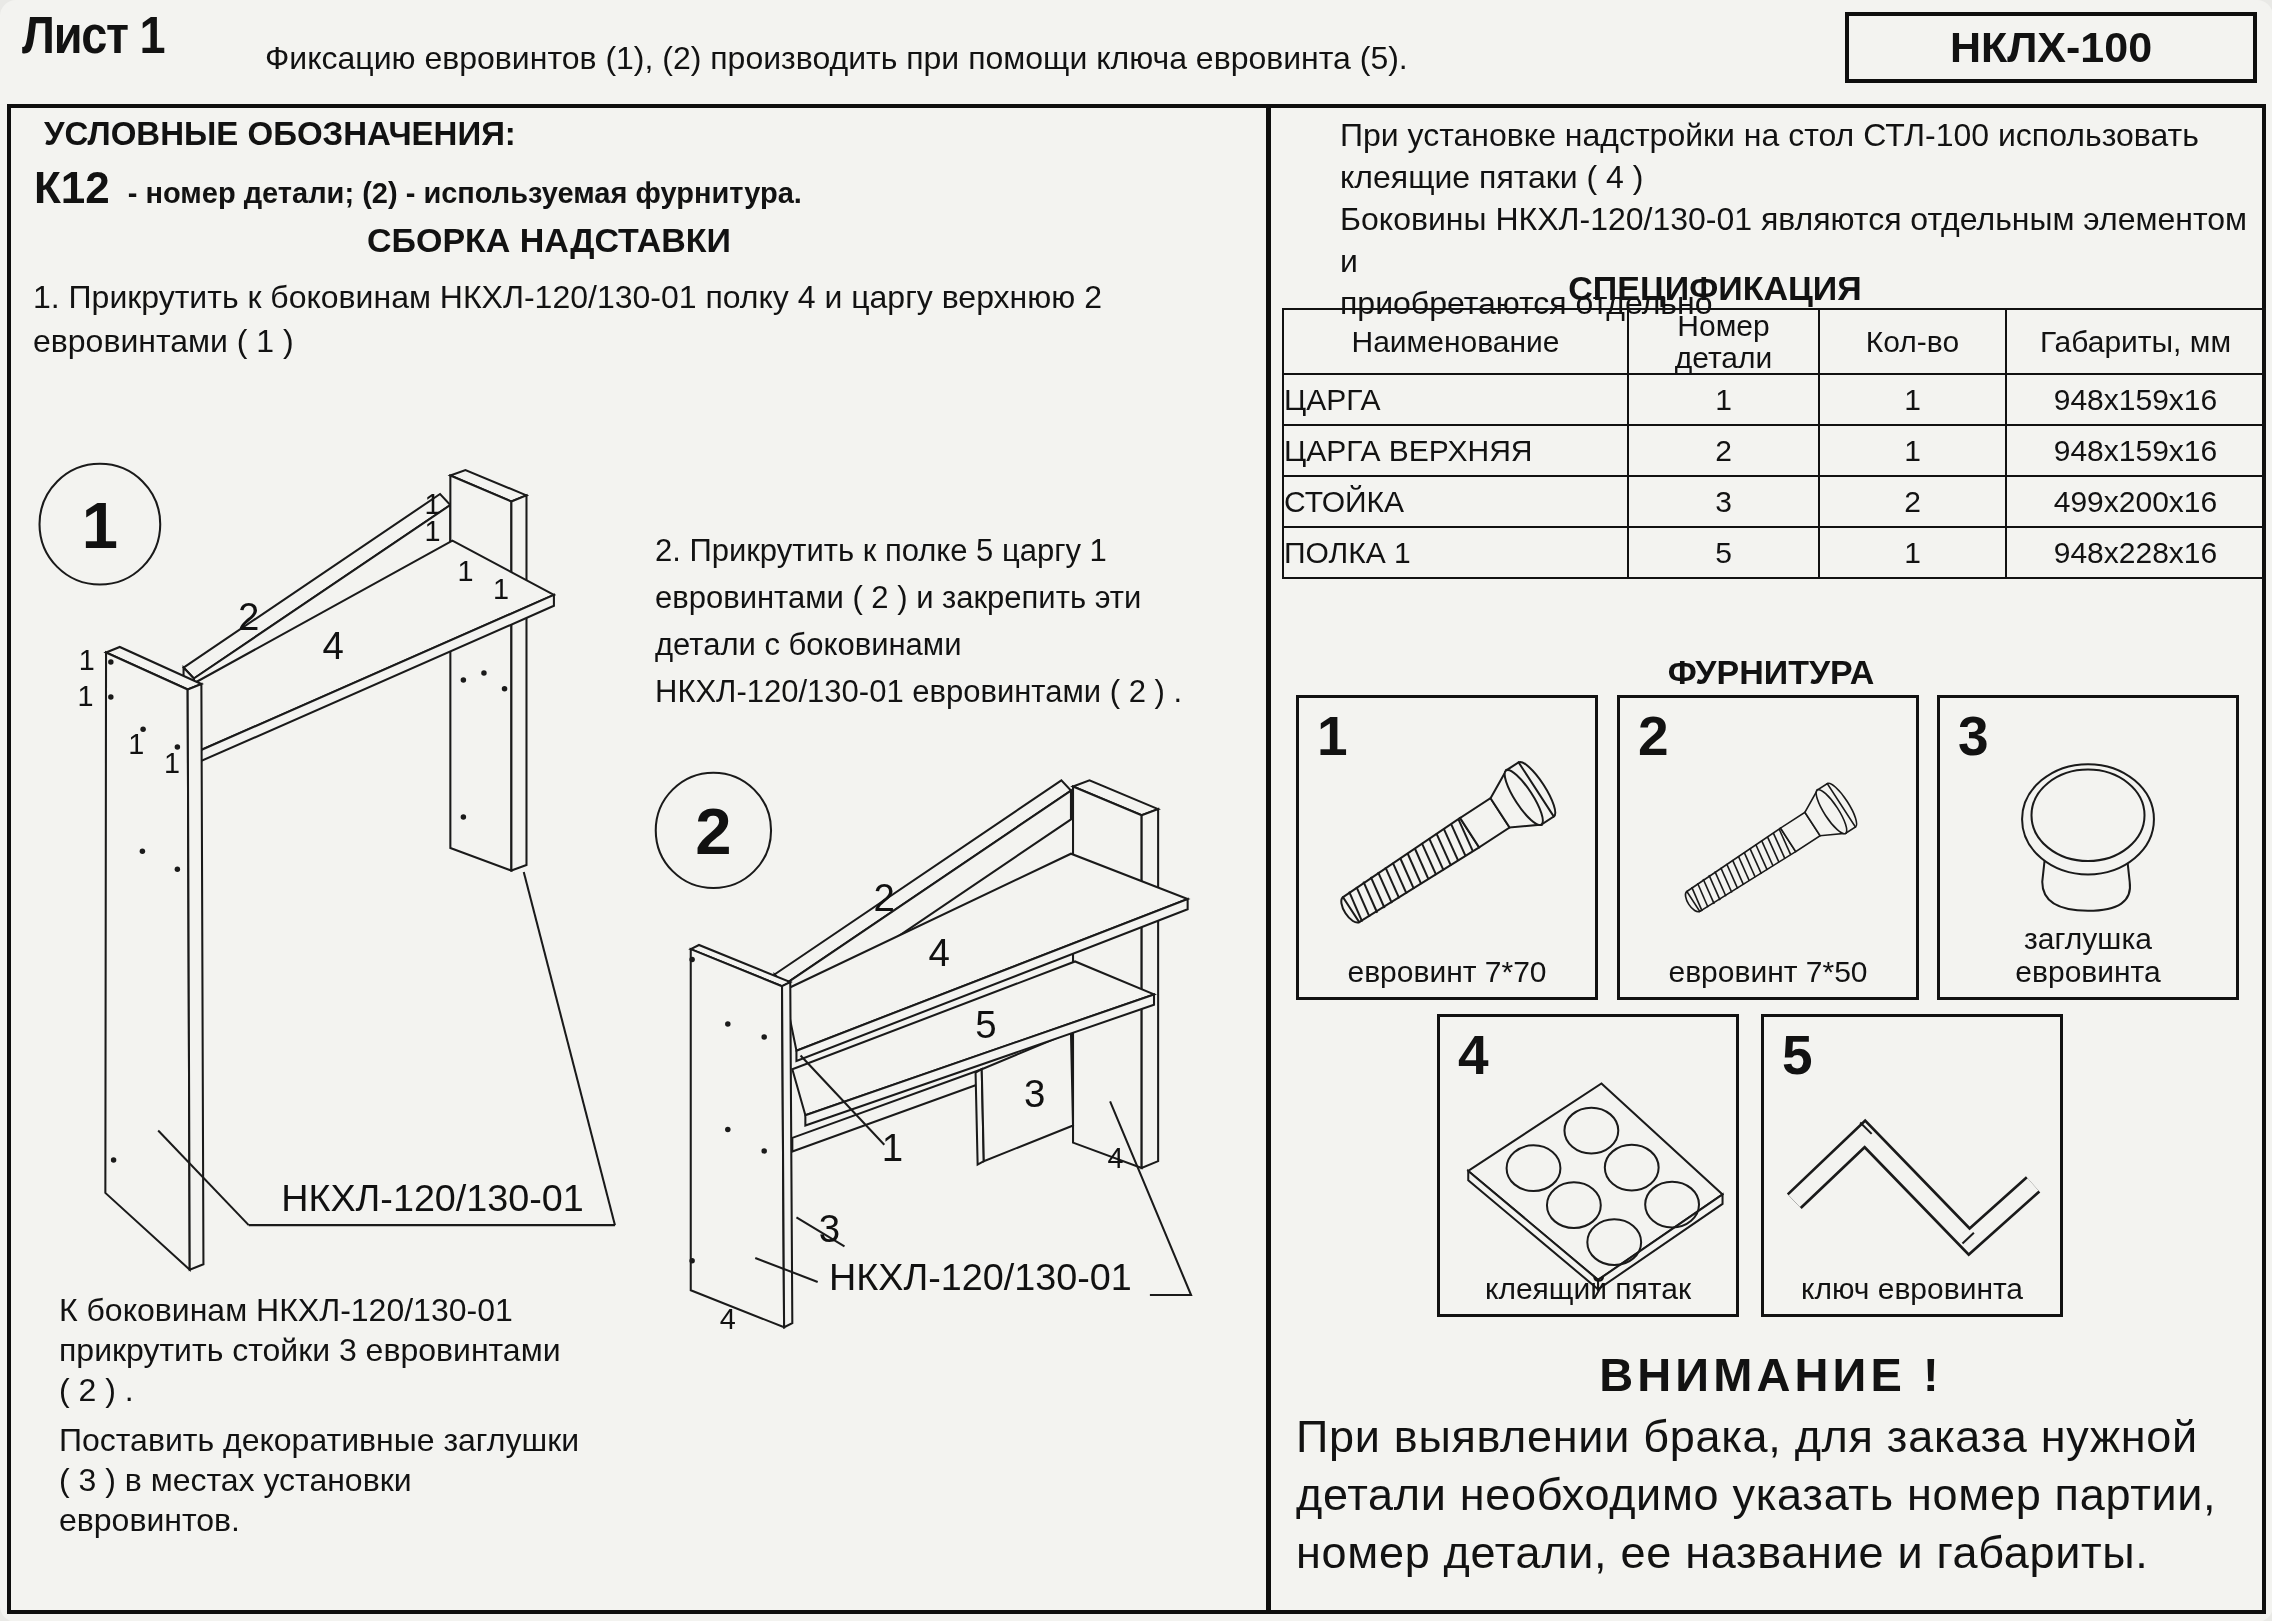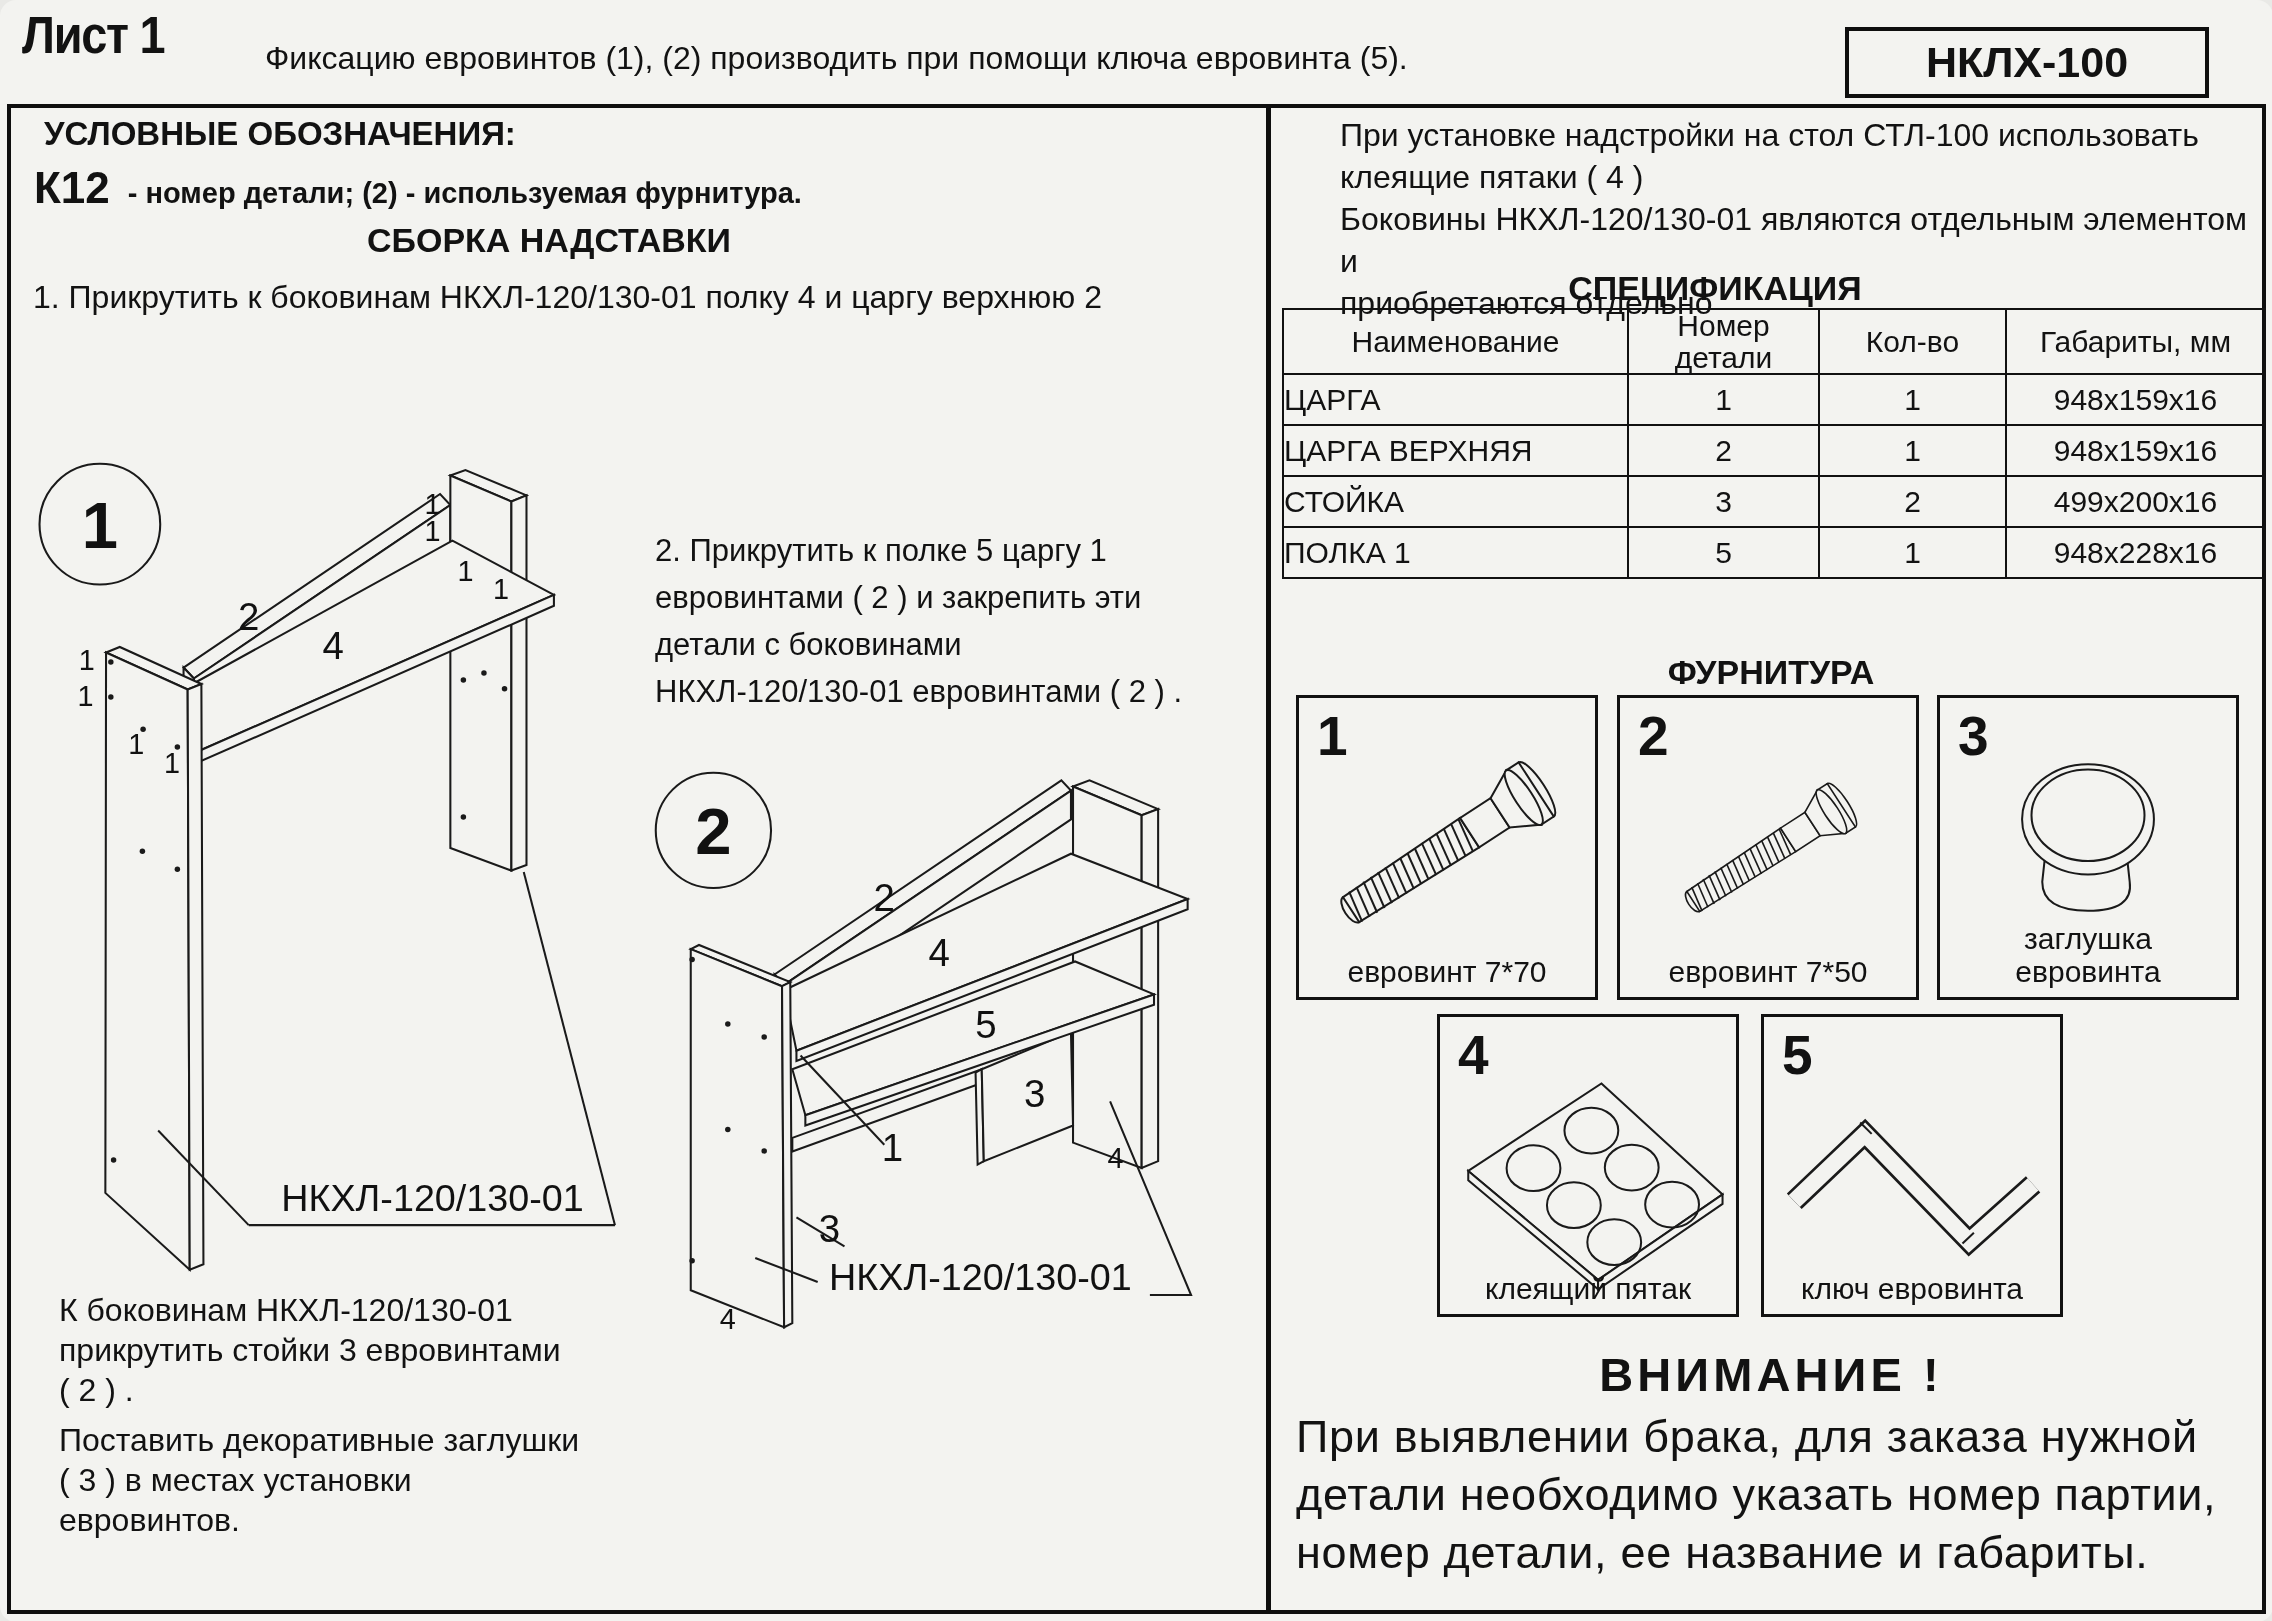--- a/index.html
+++ b/index.html
@@ -3,21 +3,21 @@
 <meta charset="utf-8">
 <style>
   html,body{margin:0;padding:0;background:#e9e9e6;}
   #page{position:relative;width:2273px;height:1622px;background:#f3f3f0;
         font-family:"Liberation Sans",sans-serif;color:#121212;overflow:hidden;border-radius:16px;}
   .abs{position:absolute;}
   .frame{border:4.8px solid #0e0e0e;box-sizing:border-box;}
   
   .sheet-title{left:22px;top:5.5px;font-size:51px;font-weight:bold;letter-spacing:-1.4px;transform:scaleX(.92);transform-origin:left top;}
   .fix-note{left:265px;top:40px;width:1428px;font-size:32px;text-align:left;}
-  .code-box{left:1845px;top:27px;width:364px;height:71px;border:4.1px solid #0e0e0e;box-sizing:border-box;
+  .code-box{left:1845px;top:12px;width:412px;height:71px;border:4.1px solid #0e0e0e;box-sizing:border-box;
             display:flex;align-items:center;justify-content:center;font-size:43px;font-weight:bold;}
   
   .legend-h{left:44px;top:115px;font-size:33px;font-weight:bold;}
   .k12row{left:34px;top:163px;display:flex;align-items:baseline;gap:18px;}
   .k12{font-size:44px;font-weight:bold;}
   .k12d{font-size:29px;font-weight:bold;}
   .asm-h{left:0;top:221px;width:1098px;font-size:34px;font-weight:bold;text-align:center;}
   .step1{left:33px;top:275px;font-size:32px;line-height:44px;}
   .step2{left:655px;top:527px;font-size:31px;line-height:47px;}
   .noteL{left:59px;top:1290px;font-size:32px;line-height:40px;}
@@ -66,20 +66,21 @@
 
   <div class="abs legend-h">УСЛОВНЫЕ ОБОЗНАЧЕНИЯ:</div>
   <div class="abs k12row">
     <span class="k12">К12</span>
     <span class="k12d">- номер детали;  (2) - используемая фурнитура.</span>
   </div>
   <div class="abs asm-h">СБОРКА НАДСТАВКИ</div>
 
   <div class="abs step1">
     <div>1. Прикрутить  к боковинам НКХЛ-120/130-01 полку 4 и царгу верхнюю 2</div>
+    <div>евровинтами  ( 1 )</div>
   </div>
 
   <div class="abs step2">
     <div>2. Прикрутить к полке 5 царгу 1</div>
     <div>евровинтами  ( 2 )   и закрепить эти</div>
     <div>детали с боковинами</div>
     <div>НКХЛ-120/130-01 евровинтами  ( 2 ) .</div>
   </div>
 
   <div class="abs noteL">

